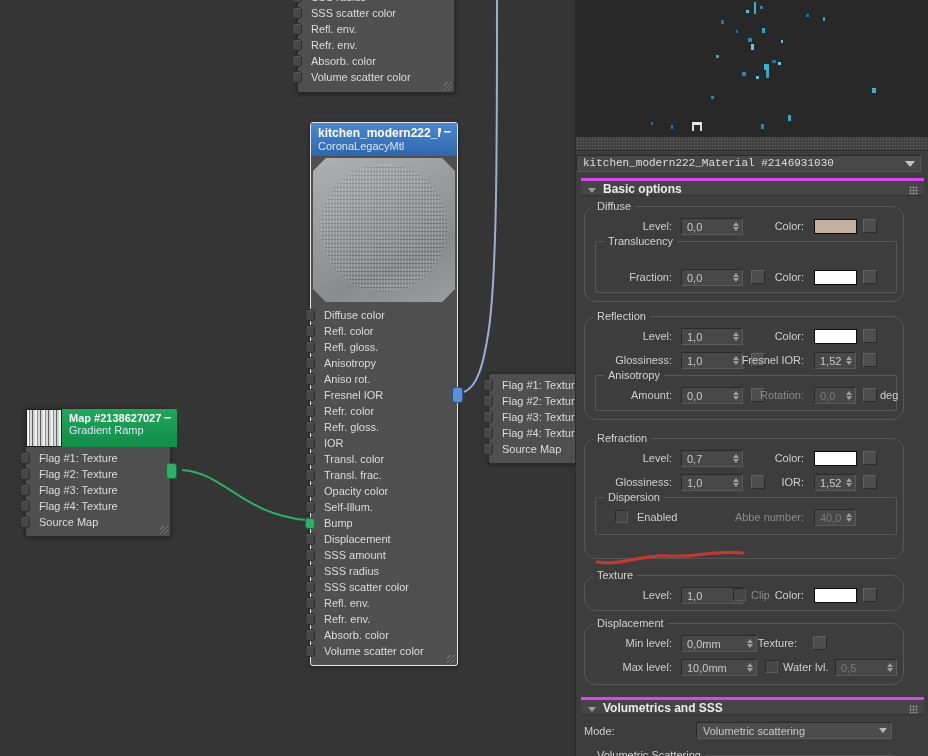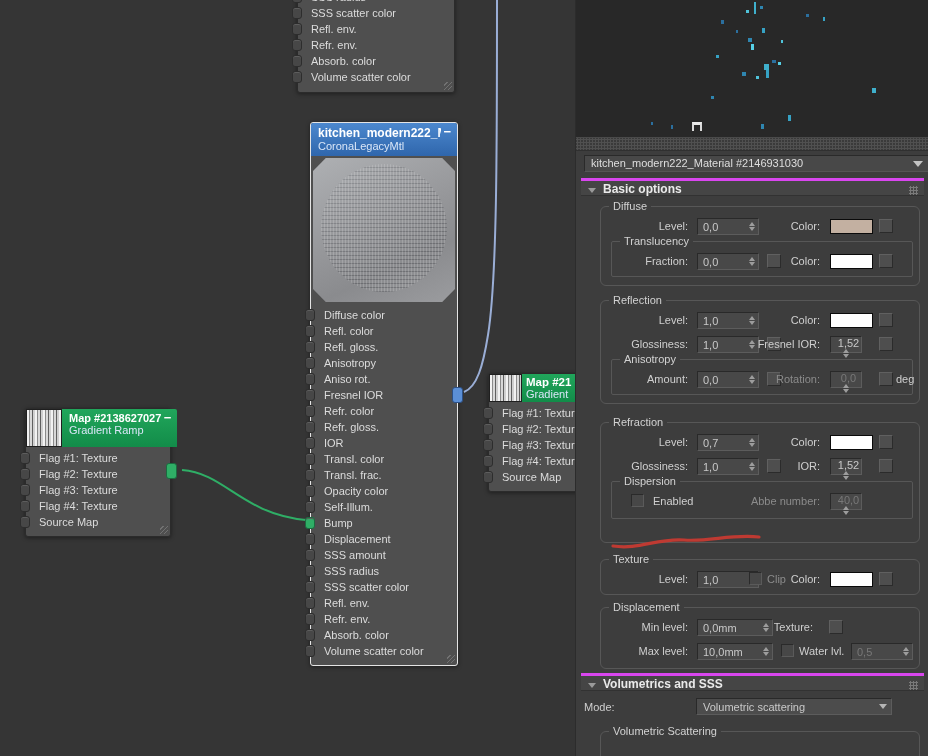--- a/index.html
+++ b/index.html
@@ -45,44 +45,44 @@
   
   #right-col { position:absolute; left:575px; top:0; width:353px; height:756px; background:#3d3d3d;
      border-left:1px solid #2c2c2c; z-index:10; }
   #viewport { position:relative; width:100%; height:137px; background:#282828; overflow:hidden; }
   .vmark { position:absolute; }
   #vp-icon { position:absolute; width:10px; height:9px; border-top:3px solid #eaeaea;
      border-left:2px solid #dadada; border-right:2px solid #dadada; }
   #splitter { width:100%; height:14px; background:#3a3a3a;
      background-image:radial-gradient(#505050 1px, transparent 1.2px); background-size:3px 3px;
      border-top:1px solid #4a4a4a; border-bottom:1px solid #303030; }
-  #mat-name-bar { position:relative; margin:4px 0 0 8px; width:345px; height:17px; background:#484848;
-     border:1px solid; border-color:#2a2a2a #555 #555 #2a2a2a; line-height:15px; padding:0 6px; color:#dedede; }
+  #mat-name-bar { position:relative; margin:4px 0 0 0; width:345px; height:17px; background:#484848;
+     border:1px solid; border-color:#2a2a2a #555 #555 #2a2a2a; line-height:15px; padding:0 6px; color:#dedede;font-family:Liberation Mono, monospace; }
   .bar-caret { position:absolute; right:5px; top:5px; width:0; height:0;
      border-left:5px solid transparent; border-right:5px solid transparent; border-top:6px solid #c4c4c4; }
 
   .rollout-header { position:relative; margin:6px 0 0 5px; width:343px; height:18px; background:#454545;
      border-top:3px solid #d946ef; border-bottom:1px solid #323232; line-height:17px; }
   .rollout-header .tri { position:absolute; left:7px; top:7px; width:0; height:0;
      border-left:4px solid transparent; border-right:4px solid transparent; border-top:5px solid #9a9a9a; }
   .rollout-title { margin-left:22px; font-weight:bold; font-size:12px; color:#eaeaea; }
   .grip-dots { position:absolute; right:6px; top:5px; width:9px; height:9px;
      background-image:radial-gradient(#7a7a7a 1px, transparent 1.2px); background-size:3px 3px; }
 
-  .group { position:relative; margin-left:24px; width:320px; border:1px solid #575757; border-radius:6px; }
+  .group { position:relative; margin-left:8px; width:320px; border:1px solid #575757; border-radius:12px; }
   .group-label { position:absolute; top:-7px; left:8px; background:#3d3d3d; padding:0 4px; color:#d2d2d2; }
   .subgroup { position:relative; margin:2px 6px 6px 10px; border:1px solid #575757; border-radius:2px; }
 
   .prow { position:relative; height:24px; }
   .pl1 { position:absolute; left:0; width:87px; top:5px; text-align:right; }
   .pf1 { position:absolute; left:96px; top:3px; width:62px; }
   .pf1.wide { width:76px; }
   .pb1 { position:absolute; left:166px; top:4px; }
   .pl2 { position:absolute; left:100px; width:119px; top:5px; text-align:right; }
-  .pf2 { position:absolute; left:229px; top:3px; width:32px;flex-direction:column; }
+  .pf2 { position:absolute; left:229px; top:3px; width:42px; }
   .psw { position:absolute; left:229px; top:4px; }
   .pb2 { position:absolute; left:278px; top:4px; }
   .pdeg { position:absolute; left:295px; top:5px; }
   .inset .pl1 { width:76px; }  .inset .pf1 { left:85px; }  .inset .pb1 { left:155px; }
   .inset .pl2 { left:89px; }   .inset .pf2 { left:218px; } .inset .psw { left:218px; }
   .inset .pb2 { left:267px; }  .inset .pdeg { left:284px; }
 
   .spin { display:flex; align-items:center; height:17px; background:#484848;
      border:1px solid; border-color:#292929 #5c5c5c #5c5c5c #292929; }
   .spin .val { flex:1; padding-left:5px; color:#c8c8c8; }
@@ -178,27 +178,20 @@
           <div class="slot-row"><span class="socket"></span><span class="slot-label">Flag #2: Texture</span></div>
           <div class="slot-row"><span class="socket"></span><span class="slot-label">Flag #3: Texture</span></div>
           <div class="slot-row"><span class="socket"></span><span class="slot-label">Flag #4: Texture</span></div>
           <div class="slot-row"><span class="socket"></span><span class="slot-label">Source Map</span></div>
         </div>
       <span class="out-socket out-green" style="right:-7px; top:54px;"></span>
       <div class="grip-corner"></div>
     </div>
 
     <div class="node" style="left:488px; top:373px; width:150px;">
-      <div style="display:flex;">
-        <div class="thumb" style="width:33px; height:28px; flex:none;"></div>
-        <div class="node-header header-green" style="flex:1; padding:2px 4px; border-radius:0 2px 0 0;">
-          <div class="node-title" style="font-size:11.5px;">Map #21</div>
-          <div class="node-sub">Gradient</div>
-        </div>
-      </div>
       <div class="slots">
           <div class="slot-row"><span class="socket"></span><span class="slot-label">Flag #1: Texture</span></div>
           <div class="slot-row"><span class="socket"></span><span class="slot-label">Flag #2: Texture</span></div>
           <div class="slot-row"><span class="socket"></span><span class="slot-label">Flag #3: Texture</span></div>
           <div class="slot-row"><span class="socket"></span><span class="slot-label">Flag #4: Texture</span></div>
           <div class="slot-row"><span class="socket"></span><span class="slot-label">Source Map</span></div>
         </div>
     </div>
   </div>
 
@@ -253,21 +246,21 @@
           <span class="val">0,0</span>
           <span class="arrs">
               <i class="up"></i>
               <i class="dn"></i>
             </span>
         </span>
         <span class="pl2">Color:</span>
         <span class="swatch psw" style="background:#c3b0a1;"></span>
         <span class="mapbtn pb2"></span>
       </div>
-      <div class="subgroup inset" style="padding:8px 0 2px;">
+      <div class="subgroup inset" style="padding:24px 0 2px;">
         <span class="group-label">Translucency</span>
         <div class="prow">
           <span class="pl1">Fraction:</span>
           <span class="spin pf1">
             <span class="val">0,0</span>
             <span class="arrs">
                 <i class="up"></i>
                 <i class="dn"></i>
               </span>
           </span>
@@ -442,21 +435,21 @@
         <span class="spin dimmed" style="position:absolute; left:250px; top:3px; width:62px;">
           <span class="val">0,5</span>
           <span class="arrs">
               <i class="up"></i>
               <i class="dn"></i>
             </span>
         </span>
       </div>
     </div>
 
-    <div class="rollout-header" style="margin-top:4px;">
+    <div class="rollout-header" style="margin-top:12px;">
       <span class="tri"></span>
       <span class="rollout-title">Volumetrics and SSS</span>
       <span class="grip-dots"></span>
     </div>
 
     <div style="position:relative; margin-left:8px; width:320px; height:26px; margin-top:4px;">
       <span style="position:absolute; left:0; width:97px; top:6px; text-align:left;">Mode:</span>
       <span class="dropdown" style="left:112px; top:3px; width:196px;">
         <span class="dd-val">Volumetric scattering</span>
         <span class="dd-caret"></span>

